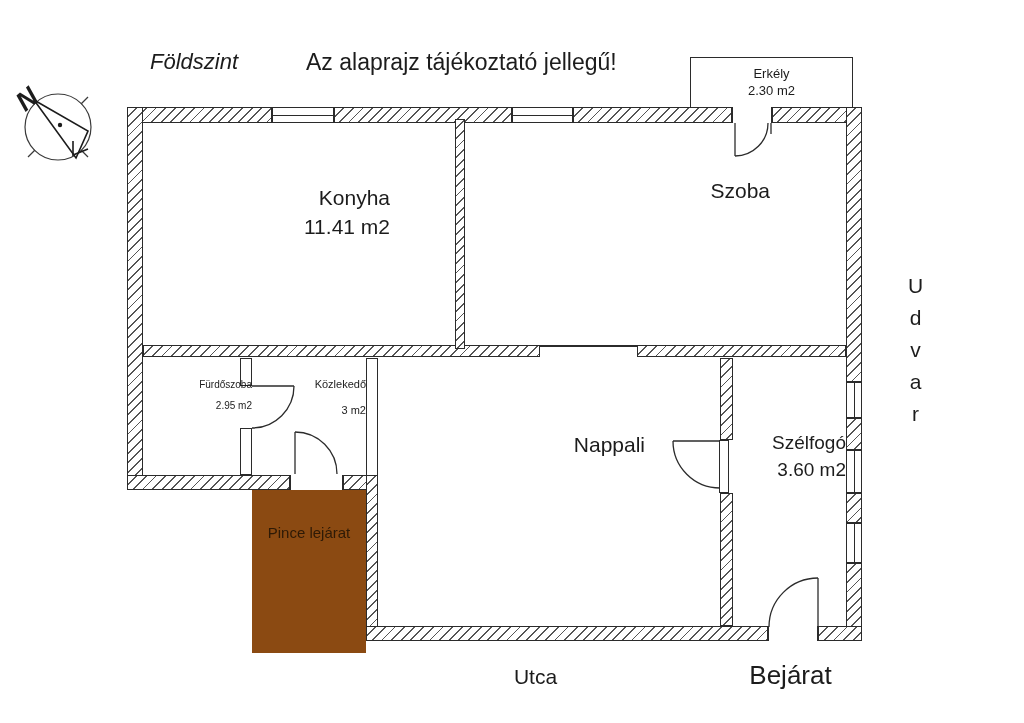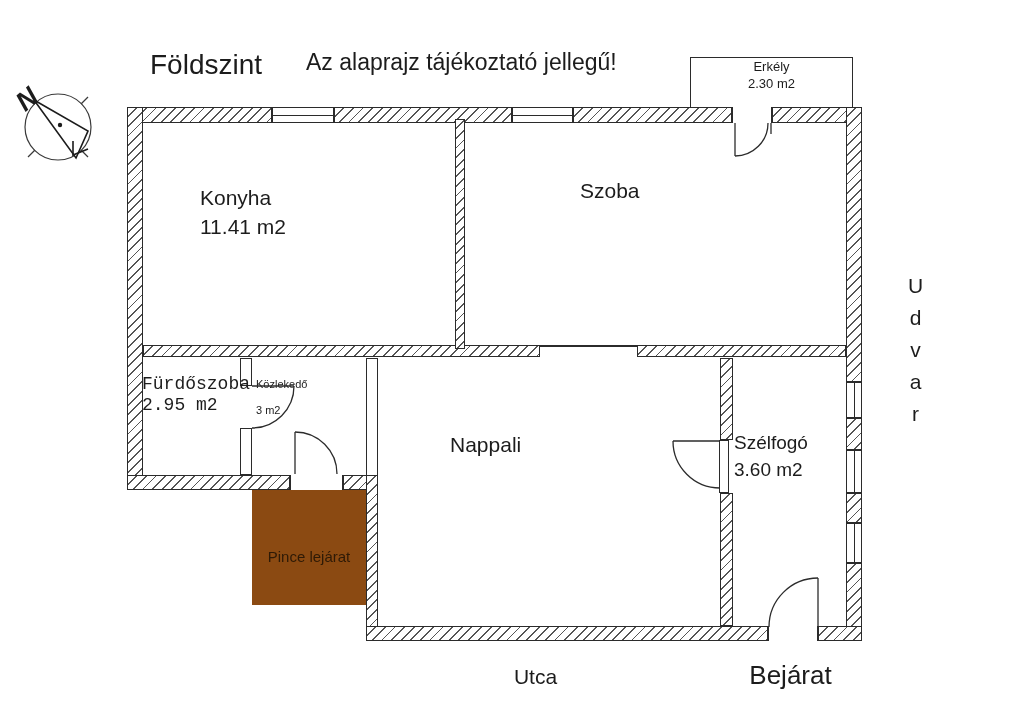--- a/index.html
+++ b/index.html
@@ -19,43 +19,43 @@
     border:1.2px solid var(--line,#2b2b2b);
   }
   .window{position:absolute;box-sizing:border-box;background:#fff;border:1px solid var(--line,#2b2b2b);}
   .window.h::after{content:"";position:absolute;left:0;right:0;top:50%;height:1px;margin-top:-0.5px;background:var(--line,#2b2b2b);}
   .window.v::after{content:"";position:absolute;top:0;bottom:0;left:50%;width:1px;margin-left:-0.5px;background:var(--line,#2b2b2b);}
   .threshold{position:absolute;box-sizing:border-box;background:#fff;
     border-left:1.4px solid var(--line,#2b2b2b);border-right:1.4px solid var(--line,#2b2b2b);}
   .open-line{position:absolute;background:var(--line,#2b2b2b);}
   .door-blank{position:absolute;box-sizing:border-box;background:#fff;border:1px solid var(--line,#2b2b2b);}
 
-  .floor-title{position:absolute;left:150px;top:49px;font-size:28px;}
+  .floor-title{position:absolute;left:150px;top:49px;font-size:22px;font-style:italic;}
   .disclaimer{position:absolute;left:306px;top:49px;font-size:23px;}
 
-  .room-label{position:absolute;text-align:left;}
+  .room-label{position:absolute;text-align:right;}
   .room-label span{display:block;}
   .lbl-konyha{left:200px;top:183px;width:190px;font-size:21px;line-height:29px;}
   .lbl-szoba{left:580px;top:176px;width:190px;font-size:21px;line-height:29px;}
-  .lbl-furdoszoba{left:142px;top:374px;width:110px;font-size:18px;line-height:21px;font-family:Liberation Mono, monospace;}
+  .lbl-furdoszoba{left:142px;top:374px;width:110px;font-size:10px;line-height:21px;}
   .lbl-kozlekedo{left:256px;top:371px;width:110px;font-size:11px;line-height:26px;}
   .lbl-nappali{left:450px;top:430px;width:195px;font-size:21px;line-height:30px;}
   .lbl-szelfogo{left:734px;top:429px;width:112px;font-size:19px;line-height:27px;}
 
   .erkely-box{
     position:absolute;left:690px;top:57px;width:163px;height:51px;box-sizing:border-box;
     border:1.4px solid var(--line,#2b2b2b);background:#fff;text-align:center;
-    font-size:13px;line-height:17px;
+    font-size:13px;line-height:17px;padding-top:7px;
   }
   .erkely-box span{display:block;}
 
   .pince{
-    position:absolute;left:252px;top:490px;width:114px;height:115px;box-sizing:border-box;
+    position:absolute;left:252px;top:490px;width:114px;height:163px;box-sizing:border-box;
     background:var(--pince_fill,#8B4A12);color:var(--pince_text,#2E1A06);
-    font-size:15px;text-align:center;padding-top:58px;
+    font-size:15px;text-align:center;padding-top:34px;
   }
 
   .udvar{
     position:absolute;left:903px;top:274px;font-size:21px;
     writing-mode:vertical-rl;text-orientation:upright;letter-spacing:9px;
   }
   .utca{position:absolute;left:488px;top:665px;width:95px;font-size:21px;text-align:center;}
   .bejarat{position:absolute;left:738px;top:660px;width:105px;font-size:26px;text-align:center;}
 
   .compass{position:absolute;left:10px;top:80px;}

